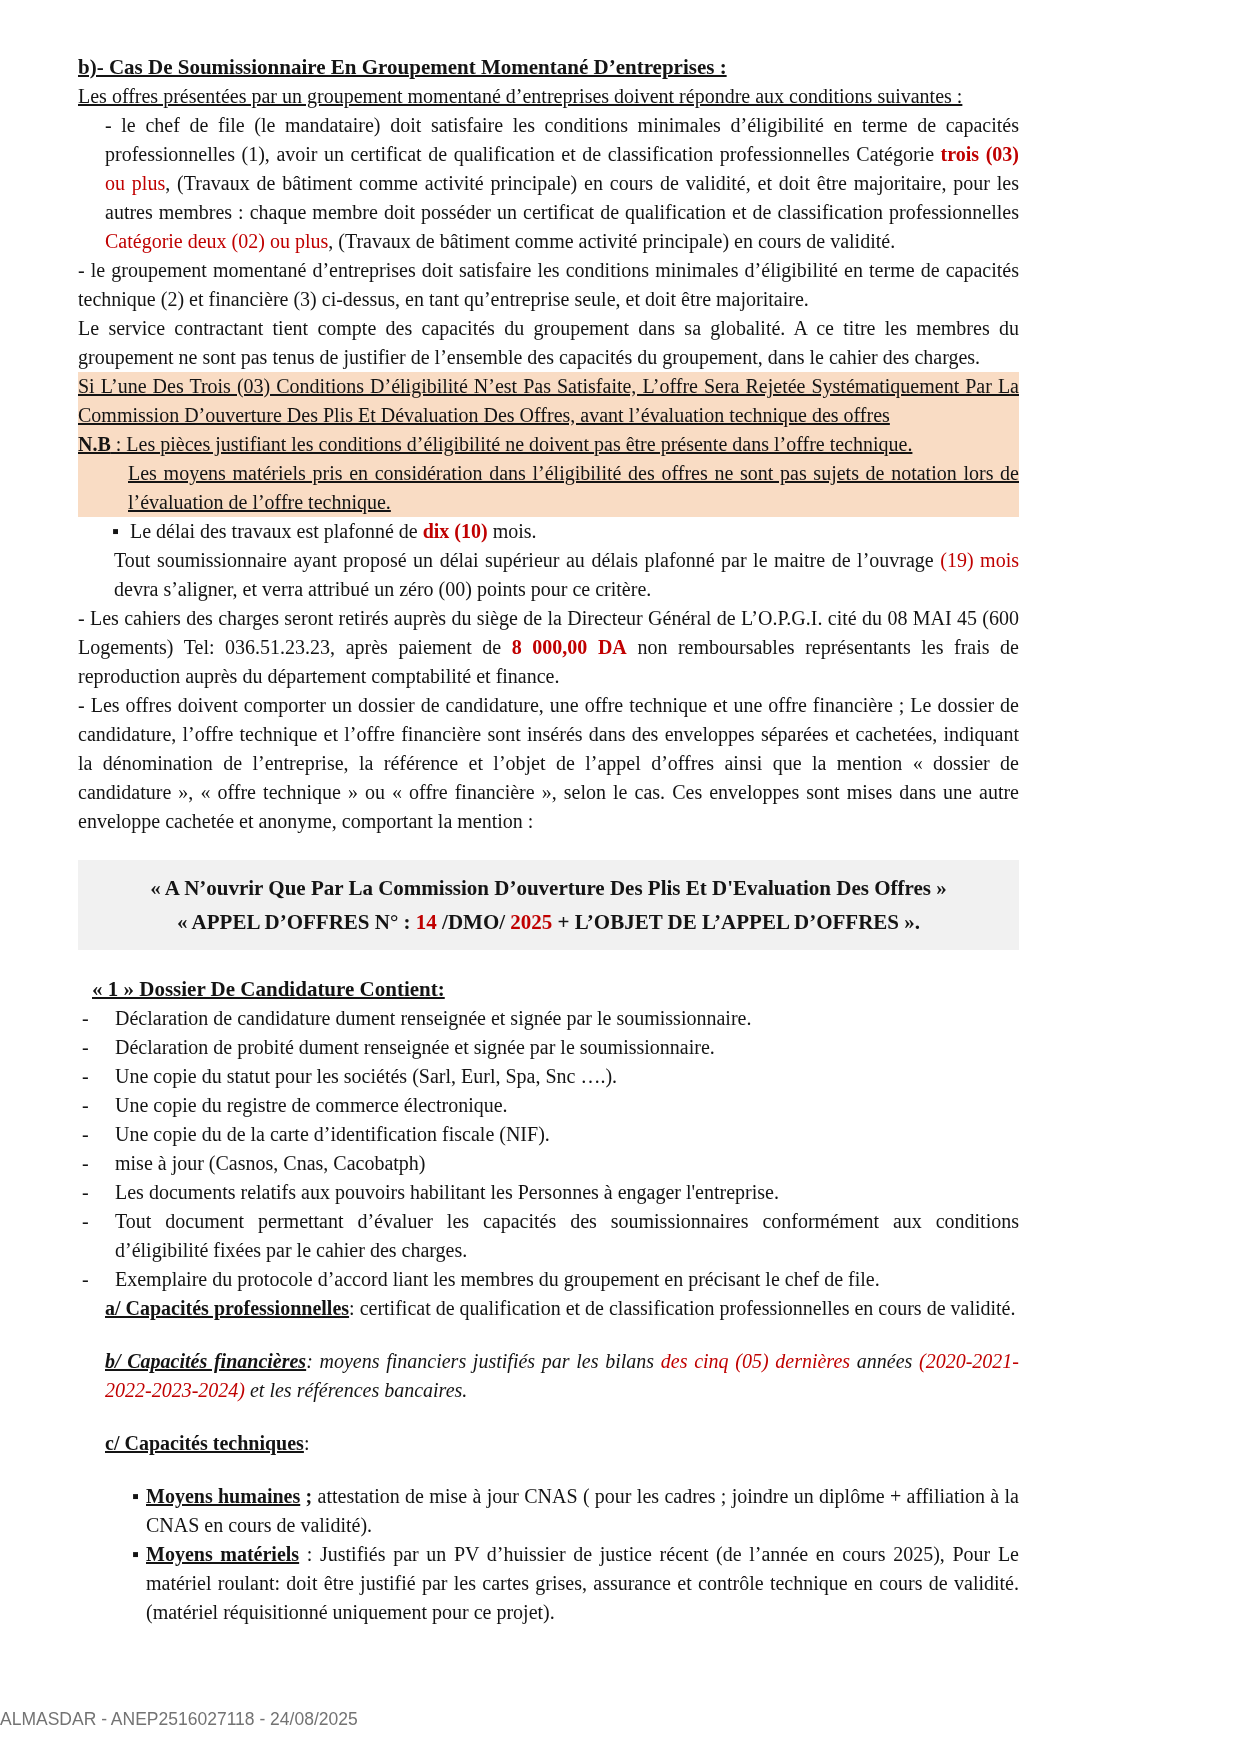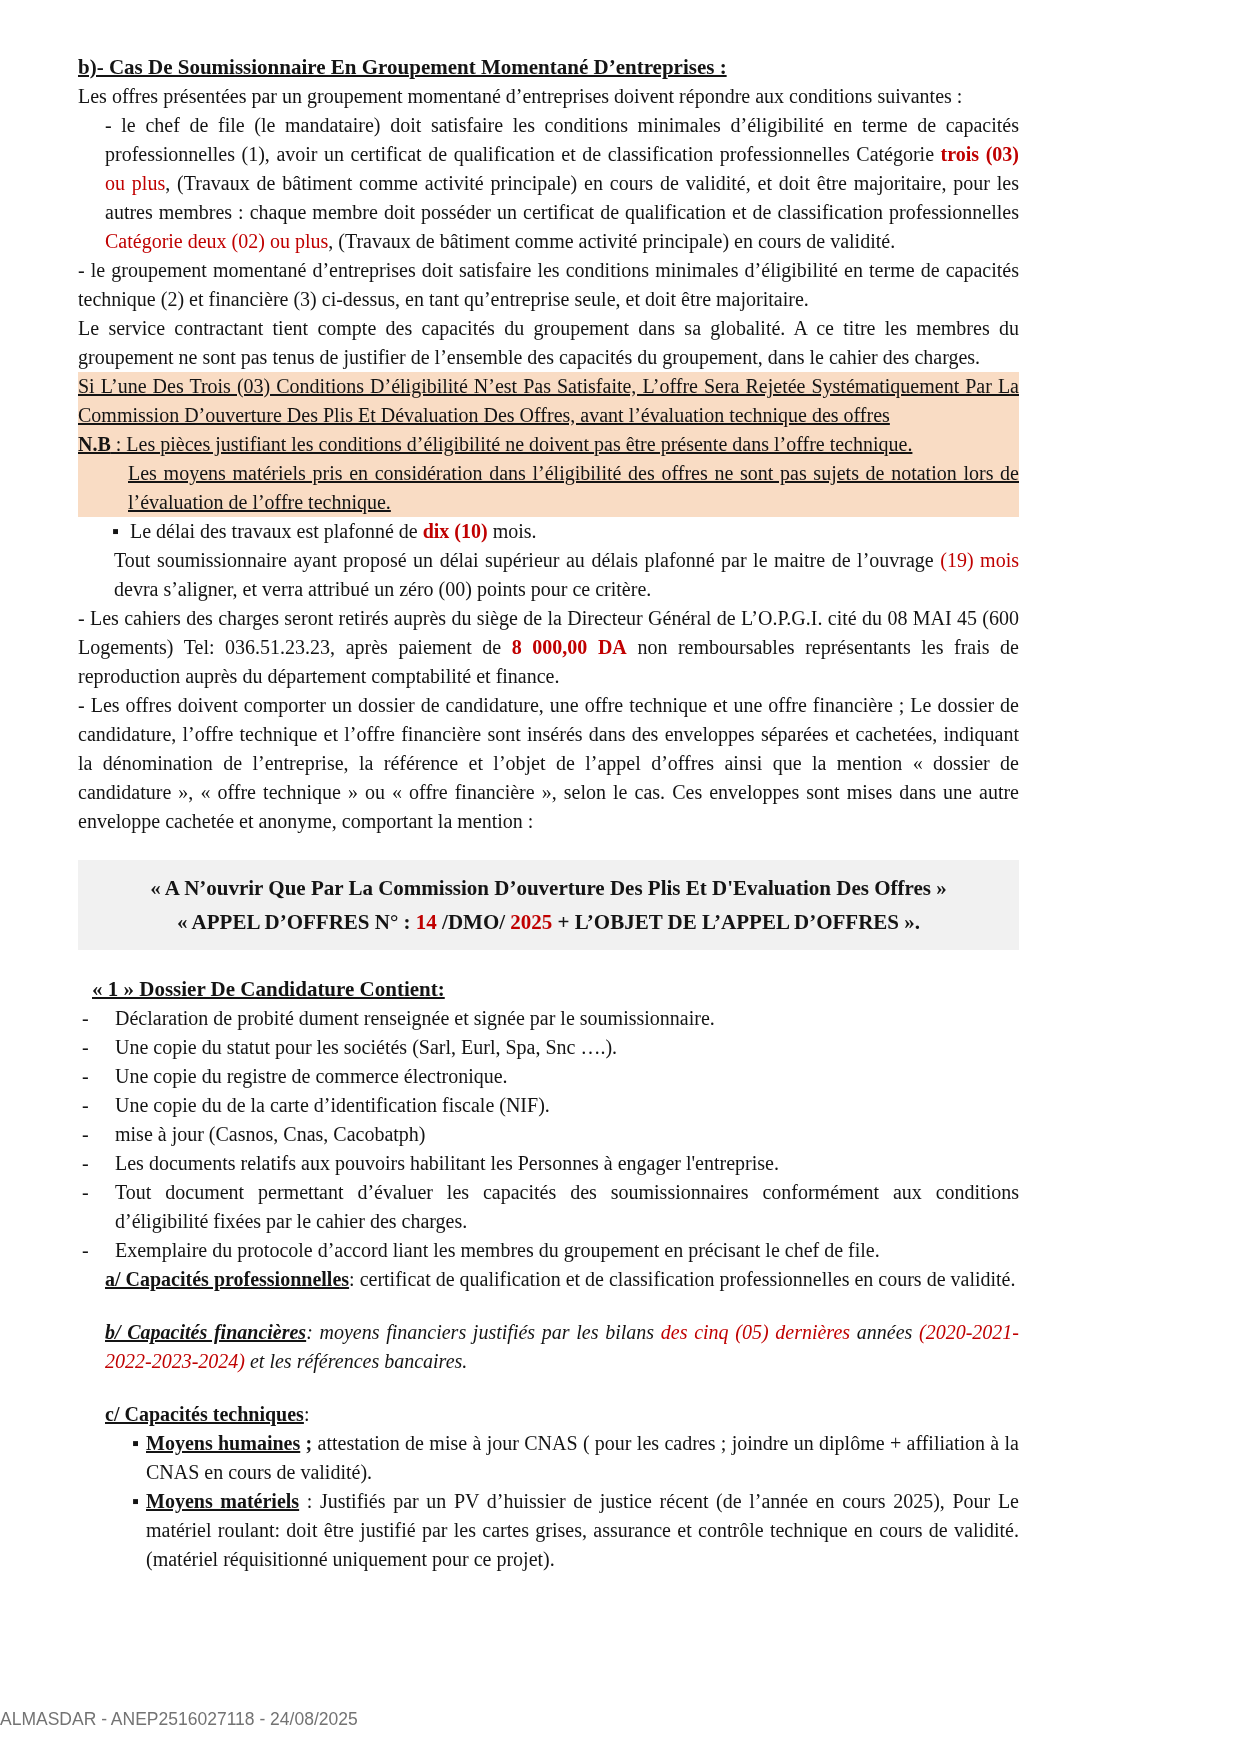--- a/index.html
+++ b/index.html
@@ -38,46 +38,47 @@
     font-family:"Liberation Sans","DejaVu Sans",sans-serif;
     font-size:17.5px;color:#737373;
   }
 </style>
 </head>
 <body>
 
 <div class="page">
   <div>
       <div class="para heading"><span class="b u">b)- Cas De Soumissionnaire En Groupement Momentané D’entreprises :</span></div>
-      <div class="para" style="padding-left: 50px; text-indent: -50px;"><span class="">Les offres présentées par un groupement momentané d’entreprises doivent répondre aux conditions suivantes :</span></div>
+      <div class="para" style="padding-left: 50px; text-indent: -50px; text-decoration: underline;"><span class="">Les offres présentées par un groupement momentané d’entreprises doivent répondre aux conditions suivantes :</span></div>
       <div class="para" style="padding-left: 27px;"><span class="">- le chef de file (le mandataire) doit satisfaire les conditions minimales d’éligibilité en terme de capacités professionnelles (1), avoir un certificat de qualification et de classification professionnelles Catégorie </span><span class="b r">trois (03)</span><span class="r"> ou plus</span><span class="">, (Travaux de bâtiment comme activité principale) en cours de validité, et doit être majoritaire, pour les autres membres : chaque membre doit posséder un certificat de qualification et de classification professionnelles </span><span class="r">Catégorie deux (02) ou plus</span><span class="">, (Travaux de bâtiment comme activité principale) en cours de validité.</span></div>
       <div class="para"><span class="">- le groupement momentané d’entreprises doit satisfaire les conditions minimales d’éligibilité en terme de capacités technique (2) et financière (3) ci-dessus, en tant qu’entreprise seule, et doit être majoritaire.</span></div>
       <div class="para"><span class="">Le service contractant tient compte des capacités du groupement dans sa globalité. A ce titre les membres du groupement ne sont pas tenus de justifier de l’ensemble des capacités du groupement, dans le cahier des charges.</span></div>
       <div class="shaded">
         <div class="para"><span class="u">Si L’une Des Trois (03) Conditions D’éligibilité N’est Pas Satisfaite, L’offre Sera Rejetée Systématiquement Par La Commission D’ouverture Des Plis Et Dévaluation Des Offres, avant l’évaluation technique des offres</span></div>
         <div class="para"><span class="b u">N.B</span><span class="u"> : Les pièces justifiant les conditions d’éligibilité ne doivent pas être présente dans l’offre technique.</span></div>
         <div class="para" style="padding-left: 50px;"><span class="u">Les moyens matériels pris en considération dans l’éligibilité des offres ne sont pas sujets de notation lors de l’évaluation de l’offre technique.</span></div>
       </div>
       <div class="para" style="padding-left: 52px; text-indent: -18px;"><span class="marker" style="width: 18px;">▪</span><span class="">Le délai des travaux est plafonné de </span><span class="b r">dix (10)</span><span class=""> mois.</span></div>
       <div class="para" style="padding-left: 36px;"><span class="">Tout soumissionnaire ayant proposé un délai supérieur au délais plafonné par le maitre de l’ouvrage </span><span class="r">(19) mois</span><span class=""> devra s’aligner, et verra attribué un zéro (00) points pour ce critère.</span></div>
       <div class="para"><span class="">- Les cahiers des charges seront retirés auprès du siège de la Directeur Général de L’O.P.G.I. cité du 08 MAI 45 (600 Logements) Tel: 036.51.23.23, après paiement de </span><span class="b r">8 000,00 DA</span><span class=""> non remboursables représentants les frais de reproduction auprès du département comptabilité et finance.</span></div>
       <div class="para"><span class="">- Les offres doivent comporter un dossier de candidature, une offre technique et une offre financière ; Le dossier de candidature, l’offre technique et l’offre financière sont insérés dans des enveloppes séparées et cachetées, indiquant la dénomination de l’entreprise, la référence et l’objet de l’appel d’offres ainsi que la mention « dossier de candidature », « offre technique » ou « offre financière », selon le cas. Ces enveloppes sont mises dans une autre enveloppe cachetée et anonyme, comportant la mention :</span></div>
       <div class="banner">
         <div class="bline" style="font-size: 21px; line-height: 36px;"><span class="b">« A N’ouvrir Que Par La Commission D’ouverture  Des Plis Et D'Evaluation Des Offres »</span></div>
         <div class="bline" style="font-size: 21px; line-height: 32px;"><span class="b">« APPEL D’OFFRES  N° : </span><span class="b r">14</span><span class="b"> /DMO/ </span><span class="b r">2025</span><span class="b">  + L’OBJET DE L’APPEL D’OFFRES ».</span></div>
       </div>
       <div class="para heading" style="padding-left: 14px;"><span class="b u">« 1 » Dossier  De Candidature Contient:</span></div>
+      <div class="para" style="padding-left: 37px; text-indent: -33px;"><span class="marker" style="width: 33px;">-</span><span class="">Déclaration de candidature dument renseignée et signée  par le soumissionnaire.</span></div>
       <div class="para" style="padding-left: 37px; text-indent: -33px;"><span class="marker" style="width: 33px;">-</span><span class="">Déclaration de probité  dument renseignée et signée  par le soumissionnaire.</span></div>
       <div class="para" style="padding-left: 37px; text-indent: -33px;"><span class="marker" style="width: 33px;">-</span><span class="">Une copie du statut pour les sociétés (Sarl, Eurl, Spa, Snc ….).</span></div>
       <div class="para" style="padding-left: 37px; text-indent: -33px;"><span class="marker" style="width: 33px;">-</span><span class="">Une copie du registre de commerce électronique.</span></div>
       <div class="para" style="padding-left: 37px; text-indent: -33px;"><span class="marker" style="width: 33px;">-</span><span class="">Une copie du de la carte d’identification fiscale (NIF).</span></div>
       <div class="para" style="padding-left: 37px; text-indent: -33px;"><span class="marker" style="width: 33px;">-</span><span class="">mise à jour (Casnos, Cnas, Cacobatph)</span></div>
       <div class="para" style="padding-left: 37px; text-indent: -33px;"><span class="marker" style="width: 33px;">-</span><span class="">Les documents relatifs aux pouvoirs habilitant les Personnes à engager l'entreprise.</span></div>
       <div class="para" style="padding-left: 37px; text-indent: -33px;"><span class="marker" style="width: 33px;">-</span><span class="">Tout document permettant d’évaluer les capacités des soumissionnaires conformément aux conditions d’éligibilité fixées par le cahier des charges.</span></div>
       <div class="para" style="padding-left: 37px; text-indent: -33px;"><span class="marker" style="width: 33px;">-</span><span class="">Exemplaire du protocole d’accord liant les membres du groupement en précisant le chef de file.</span></div>
       <div class="para" style="padding-left: 27px;"><span class="b u">a/ Capacités professionnelles</span><span class="">: certificat de qualification et de classification professionnelles en cours de validité.</span></div>
       <div class="para" style="margin-top: 24px; padding-left: 27px; font-style: italic;"><span class="b u">b/ Capacités financières</span><span class="">: moyens financiers justifiés par les bilans </span><span class="r">des cinq (05) dernières</span><span class=""> années </span><span class="r">(2020-2021-2022-2023-2024)</span><span class=""> et les références bancaires.</span></div>
       <div class="para" style="margin-top: 24px; padding-left: 27px;"><span class="b u">c/ Capacités techniques</span><span class="">:</span></div>
-      <div class="para" style="padding-left: 68px; text-indent: -14px;"><span class="marker" style="width: 14px;">▪</span><span class="b u">Moyens humaines</span><span class="b"> ;</span><span class=""> attestation de mise à jour CNAS ( pour les cadres ; joindre un diplôme + affiliation à la CNAS en cours de validité).</span></div>
+      <div class="para" style="margin-top: 24px; padding-left: 68px; text-indent: -14px;"><span class="marker" style="width: 14px;">▪</span><span class="b u">Moyens humaines</span><span class="b"> ;</span><span class=""> attestation de mise à jour CNAS ( pour les cadres ; joindre un diplôme + affiliation à la CNAS en cours de validité).</span></div>
       <div class="para" style="padding-left: 68px; text-indent: -14px;"><span class="marker" style="width: 14px;">▪</span><span class="b u">Moyens matériels</span><span class=""> : Justifiés par un PV d’huissier de justice récent (de l’année en cours 2025), Pour Le matériel roulant: doit être justifié par les cartes grises, assurance et contrôle technique en cours de validité. (matériel réquisitionné uniquement pour ce projet).</span></div>
     </div>
   <div class="footer">ALMASDAR - ANEP2516027118 - 24/08/2025</div>
 </div>
 
 </body></html>

